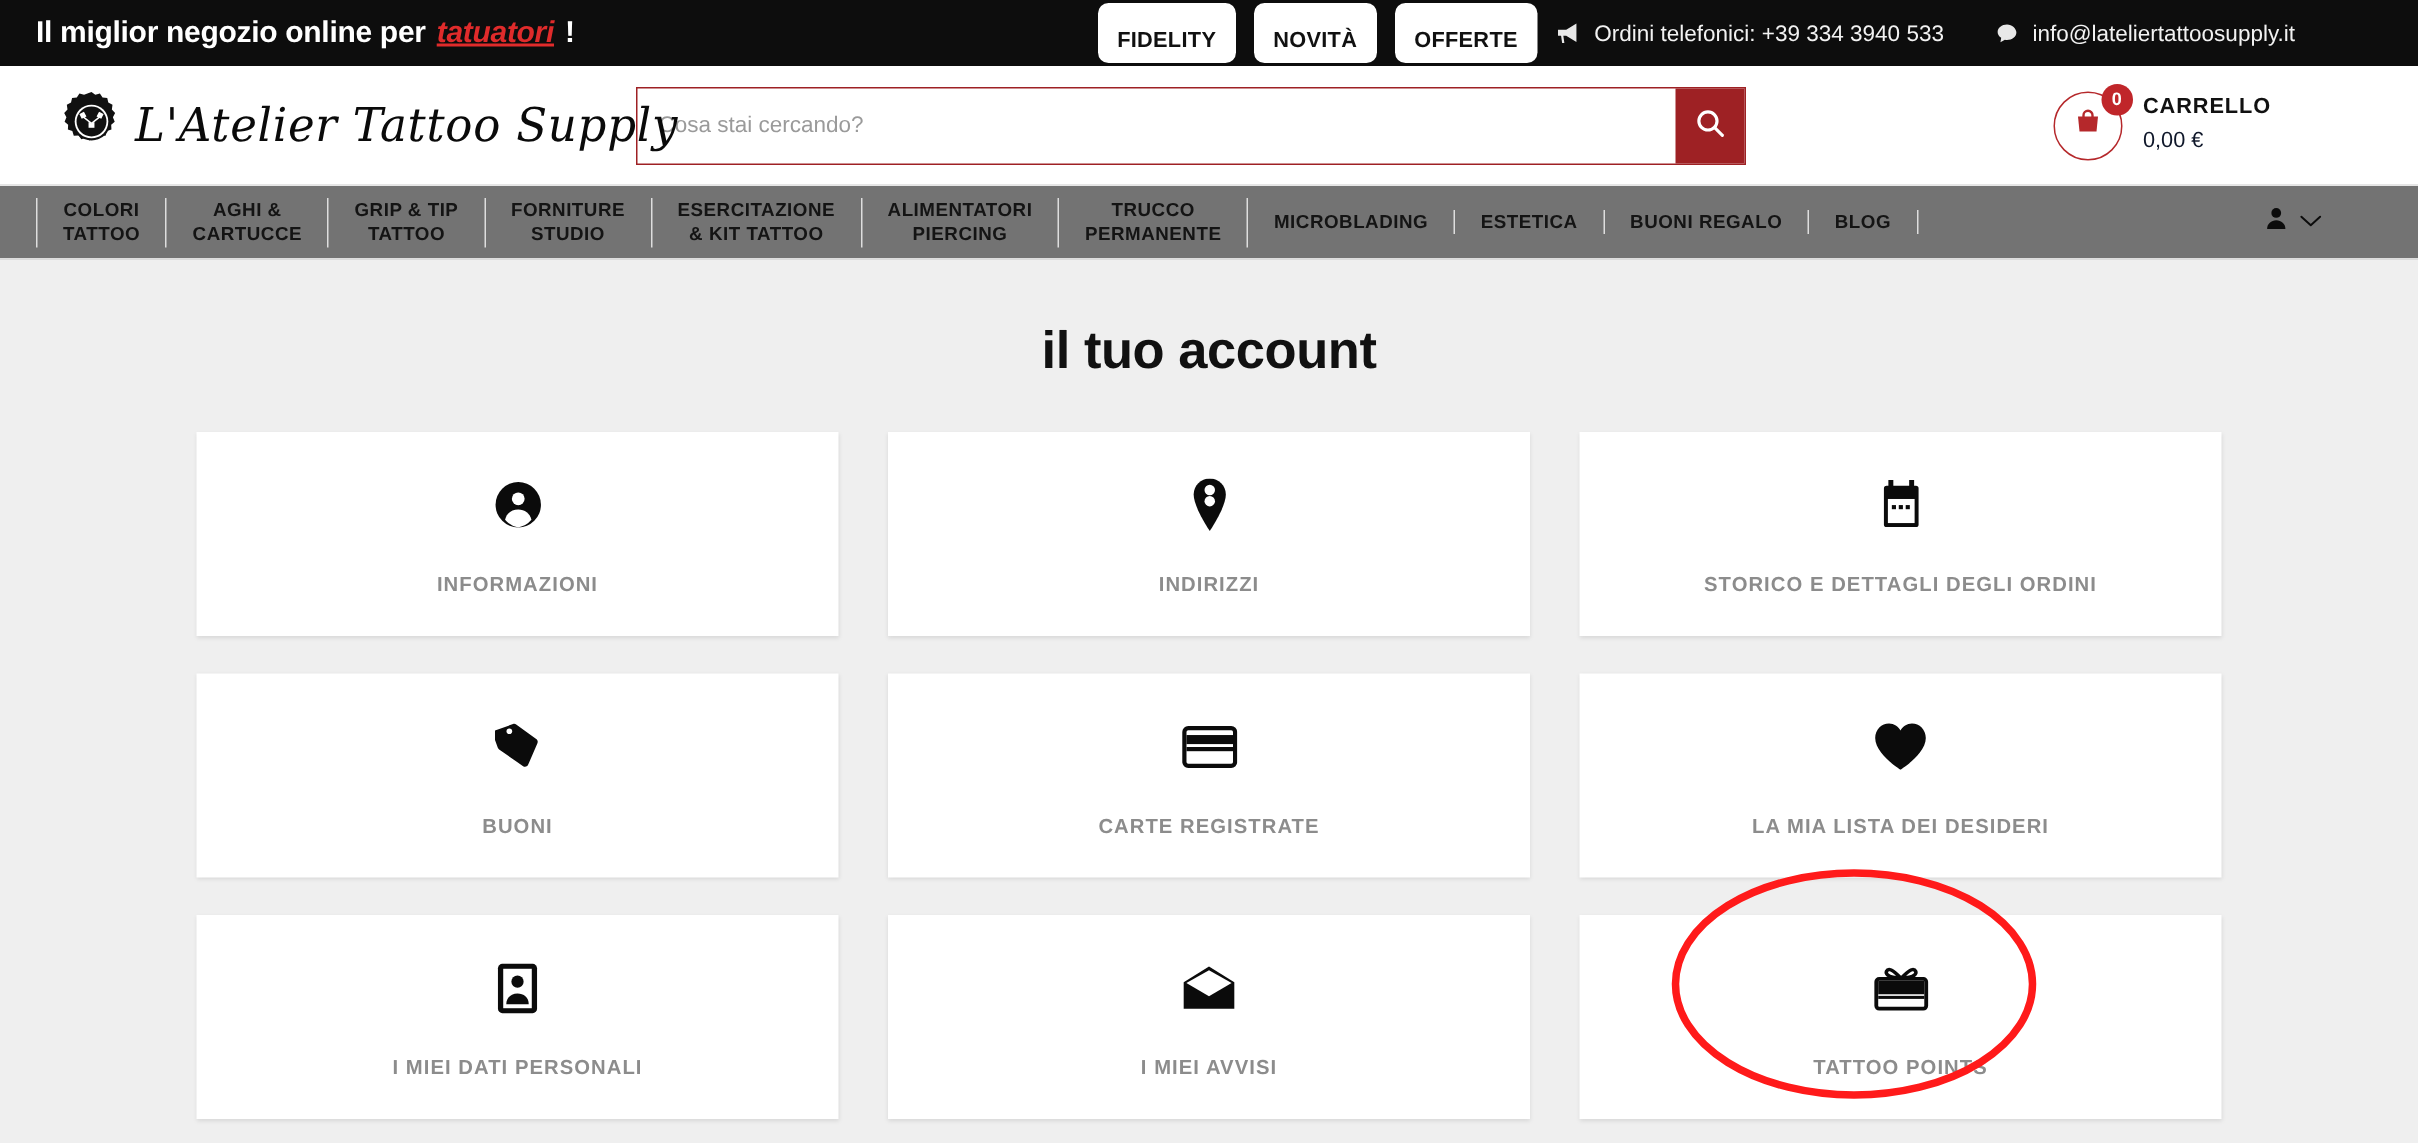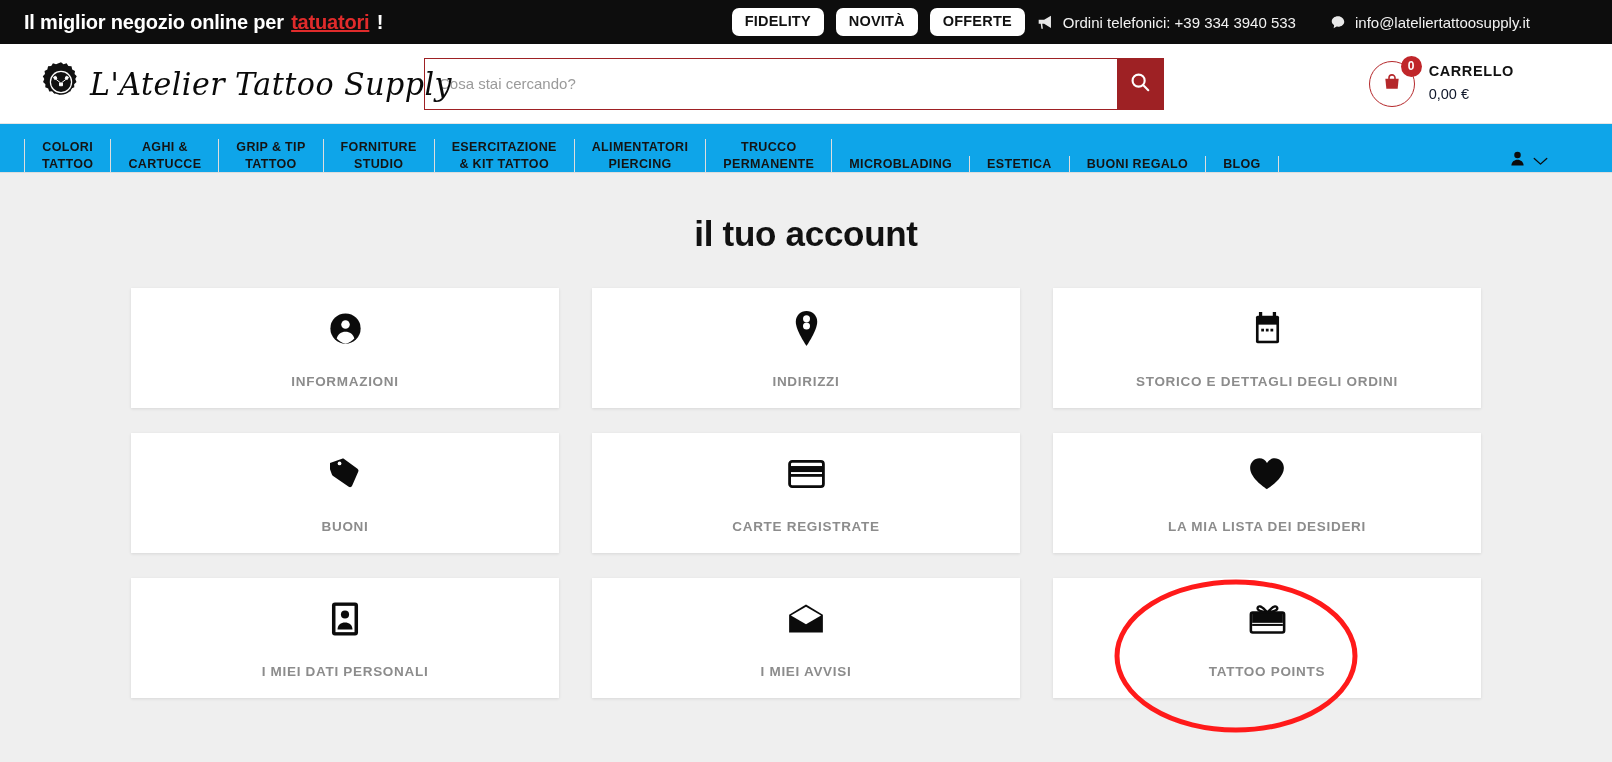--- a/index.html
+++ b/index.html
@@ -20,39 +20,40 @@
     color: #ffffff;
   }
   .topbar-slogan {
     font-size: 20px;
     font-weight: bold;
     letter-spacing: -0.2px;
     white-space: nowrap;
   }
   .topbar-slogan .hl {
     color: #e02b2b;
+    font-style: italic;
     text-decoration: underline;
     font-weight: bold;
     margin: 0 2px;
   }
   .topbar-right {
     margin-left: auto;
     display: flex;
     align-items: center;
     gap: 0px;
     padding-right: 58px;
   }
   .pill {
     background: #ffffff;
     color: #111111;
     border-radius: 7px;
     font-size: 14.5px;
     font-weight: bold;
     letter-spacing: 0.2px;
-    padding: 6px 13px 7px;
+    padding: 18px 13px 7px;
     margin-right: 12px;
     line-height: 1;
     white-space: nowrap;
     cursor: pointer;
   }
   .contact {
     display: flex;
     align-items: center;
     font-size: 15px;
     color: #f2f2f2;
@@ -145,25 +146,25 @@
     display: flex; align-items: center; justify-content: center;
     line-height: 1;
   }
   .cart-txt { line-height: 1.35; }
   .cart-title { font-size: 14.5px; font-weight: bold; letter-spacing: 0.6px; color: #111; }
   .cart-total { font-size: 14.5px; color: #0f172a; margin-top: 3px; }
 
   
   .nav {
     height: 50px;
-    background: #0ea5e9;
+    background: #737373;
     border-top: 1px solid #e6e6e6;
     border-bottom: 1px solid #dddddd;
     display: flex;
-    align-items: flex-end;
+    align-items: center;
     padding-left: 24px;
   }
   .nav-item {
     display: flex;
     align-items: center;
     justify-content: center;
     text-align: center;
     padding: 0 17px;
     font-size: 12.5px;
     font-weight: bold;
@@ -200,21 +201,21 @@
   }
   .grid {
     width: 1350px;
     margin: 0 auto;
     display: grid;
     grid-template-columns: repeat(3, 1fr);
     gap: 25px 33px;
   }
   .card {
     background: #ffffff;
-    height: 120px;
+    height: 136px;
     display: flex;
     flex-direction: column;
     align-items: center;
     justify-content: center;
     box-shadow: 0 1px 3px rgba(0,0,0,0.10);
     cursor: pointer;
     position: relative;
   }
   .card-ico {
     height: 42px;

